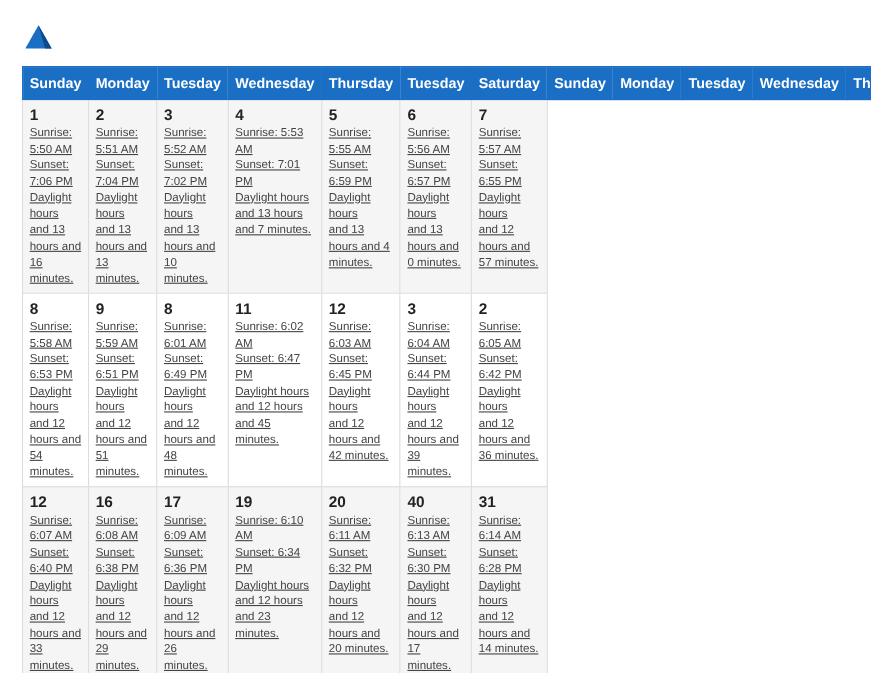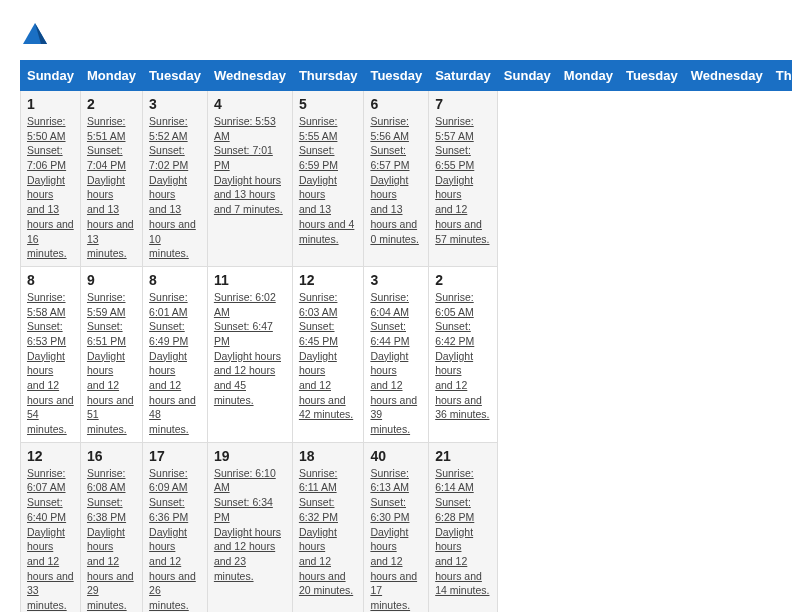--- a/index.html
+++ b/index.html
@@ -295,39 +295,39 @@
         <td>
         <span class="day-num">19</span>
         <div class="day-info">
           Sunrise: 6:10 AM<br>
           Sunset: 6:34 PM<br>
           Daylight hours<br>
           and 12 hours and 23 minutes.
         </div>
       </td>
         <td>
-        <span class="day-num">18</span>
+        <span class="day-num">20</span>
         <div class="day-info">
           Sunrise: 6:11 AM<br>
           Sunset: 6:32 PM<br>
           Daylight hours<br>
           and 12 hours and 20 minutes.
         </div>
       </td>
         <td>
         <span class="day-num">40</span>
         <div class="day-info">
           Sunrise: 6:13 AM<br>
           Sunset: 6:30 PM<br>
           Daylight hours<br>
           and 12 hours and 17 minutes.
         </div>
       </td>
         <td>
-        <span class="day-num">21</span>
+        <span class="day-num">31</span>
         <div class="day-info">
           Sunrise: 6:14 AM<br>
           Sunset: 6:28 PM<br>
           Daylight hours<br>
           and 12 hours and 14 minutes.
         </div>
       </td>
       </tr>
     </tbody>
 </table>

